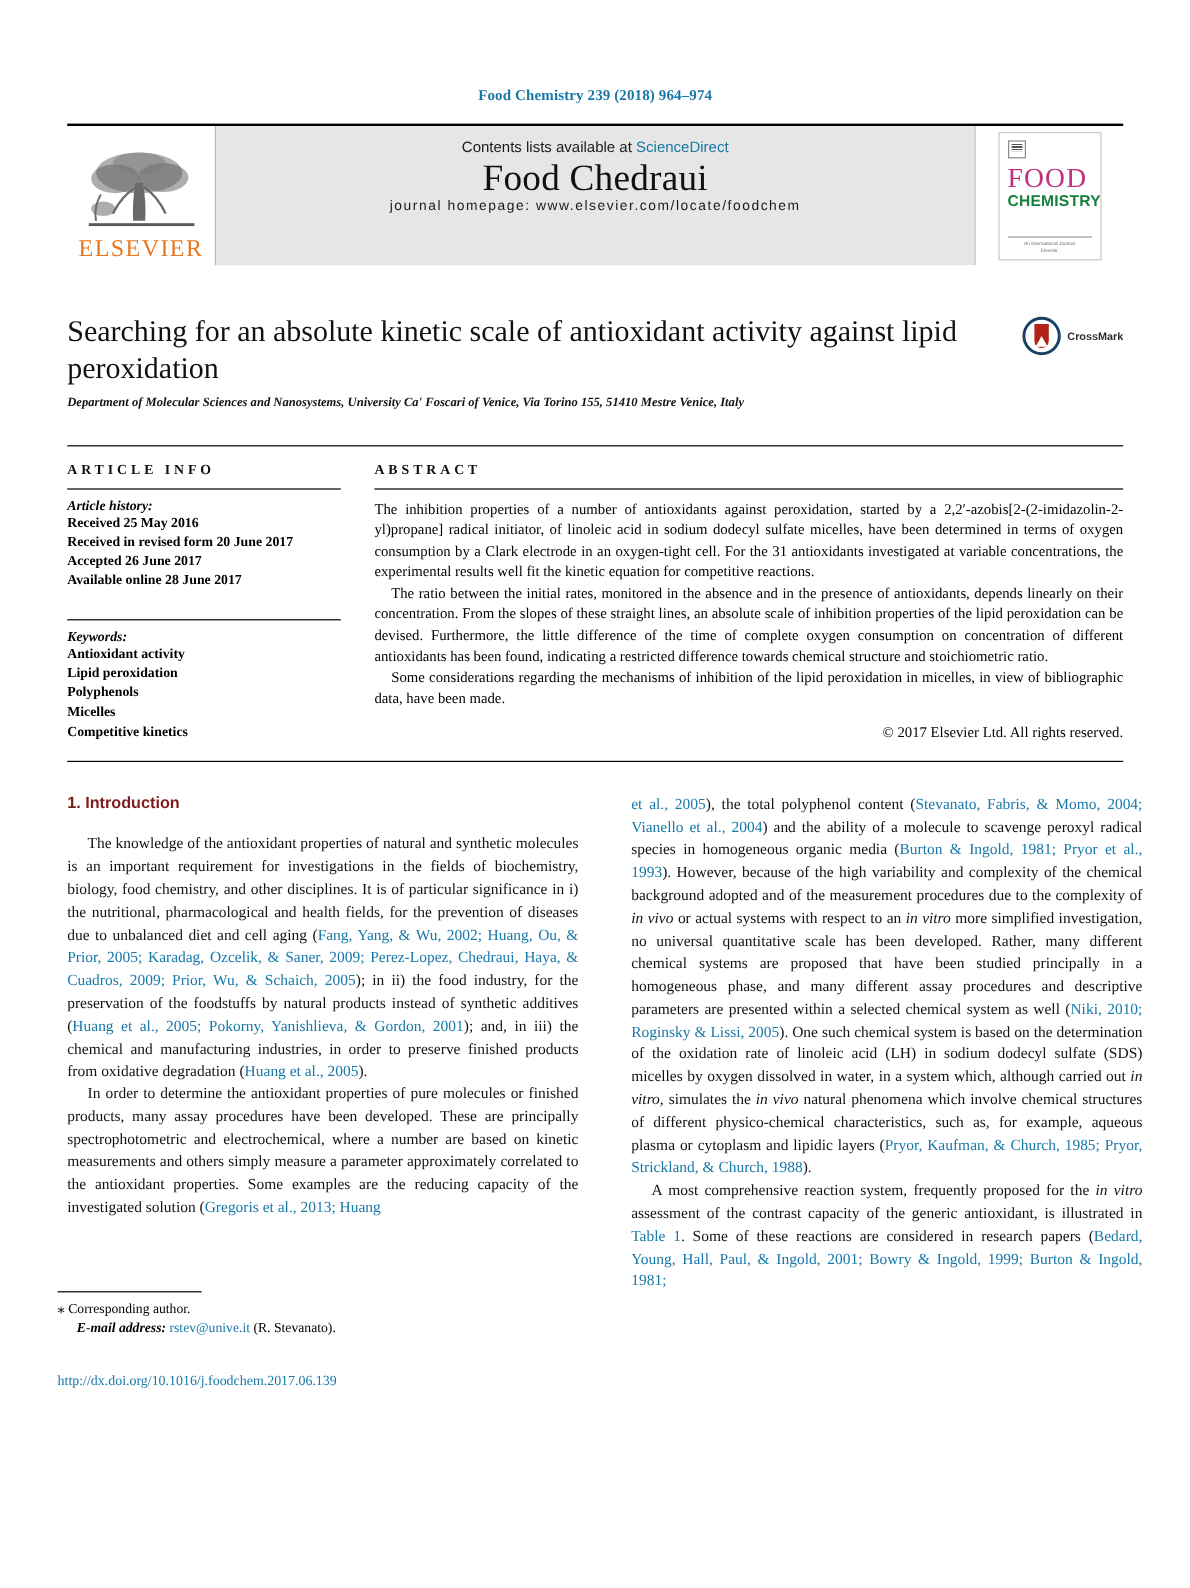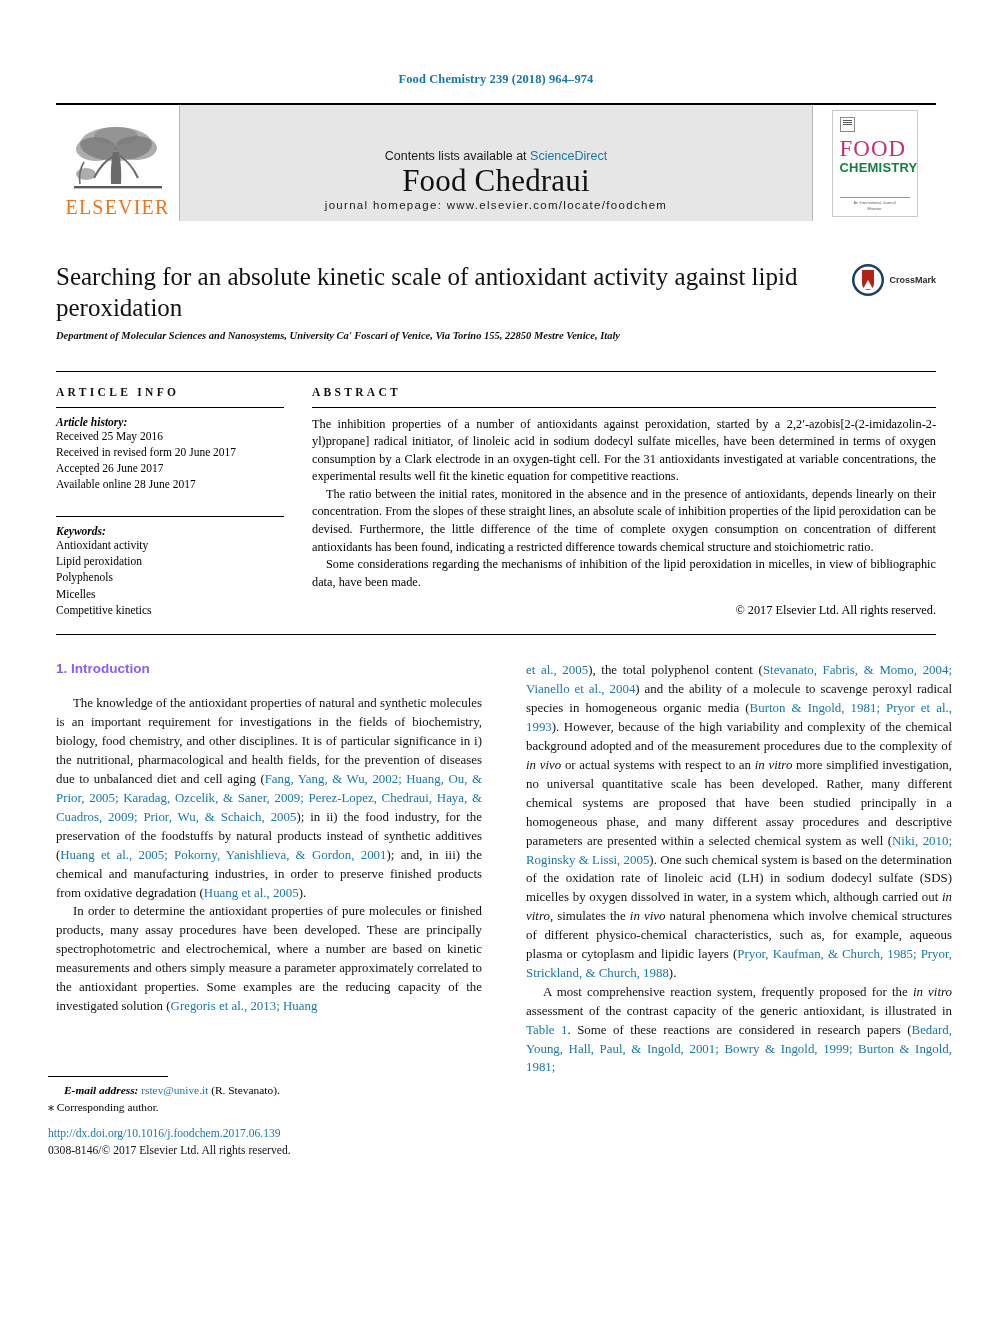--- a/index.html
+++ b/index.html
@@ -52,21 +52,21 @@
     letter-spacing: 1.2px;
     line-height: 1;
     margin-top: 1px;
   }
   .masthead-center {
     flex: 1 1 auto;
     background: #e6e6e6;
     display: flex;
     flex-direction: column;
     align-items: center;
-    justify-content: flex-end;
+    justify-content: flex-start;
     padding: 11px 0 10px 0;
   }
   .contents-line { font-family: "Liberation Sans", sans-serif; font-size: 12.5px; color:#1a1a1a; }
   .contents-line .sd { color: #1878a8; }
   .journal-name {
     font-family: "Liberation Serif", serif;
     font-size: 31px;
     letter-spacing: 0.2px;
     color: #111;
   }
@@ -145,21 +145,21 @@
   .col-abstract { flex: 1 1 auto; padding-left: 6px; }
   .sec-label {
     font-family: "Liberation Serif", serif;
     font-weight: bold;
     font-size: 11.5px;
     letter-spacing: 3.3px;
     color: #111;
   }
   .thin-rule { border-top: 1px solid #000; margin: 9px 0 8px 0; }
   .info-head { font-style: italic; font-weight: bold; font-size: 11.5px; }
-  .info-line { font-size: 11.5px; line-height: 1.42; }
+  .info-line { font-size: 11.5px; line-height: 1.42; font-weight: bold; }
   .kw-gap { height: 14px; }
   .abstract-p {
     font-size: 12.3px;
     line-height: 1.43;
     text-align: justify;
     margin: 0;
   }
   .abstract-p + .abstract-p { text-indent: 14px; }
   .copyright {
     margin-top: 12px;
@@ -172,21 +172,21 @@
     margin-top: 26px;
     display: flex;
     gap: 44px;
   }
   .bcol { width: 426px; flex: 0 0 426px; }
   .h1 {
     font-family: "Liberation Sans", sans-serif;
     font-weight: bold;
     font-size: 13.5px;
     margin: 0 0 18px 0;
-    color: #8b5cf6;
+    color: #7f1d1d;
   }
   .para {
     font-size: 12.9px;
     line-height: 1.465;
     text-align: justify;
     margin: 0;
     text-indent: 17px;
     color: #111;
   }
   .para + .para { margin-top: 0; }
@@ -259,21 +259,21 @@
     <div class="crossmark">
       <svg width="34" height="34" viewBox="0 0 34 34" aria-hidden="true">
         <circle cx="17" cy="17" r="16" fill="#1a3f66"></circle>
         <circle cx="17" cy="17" r="13.5" fill="#ffffff"></circle>
         <path d="M11 7 h12 v14 a6 6 0 0 1 -6 6 a6 6 0 0 1 -6 -6 z" fill="#b02418"></path>
         <path d="M17 17 l5 9 h-10 z" fill="#ffffff"></path>
       </svg>
       <span class="crossmark-label">CrossMark</span>
     </div>
 
-    <div class="affiliation">Department of Molecular Sciences and Nanosystems, University Ca' Foscari of Venice, Via Torino 155, 22850 Mestre Venice, Italy</div>
+    <div class="affiliation">Department of Molecular Sciences and Nanosystems, University Ca' Foscari of Venice, Via Torino 155, 51410 Mestre Venice, Italy</div>
   </div>
 
   <div class="info-abstract">
 
     <div class="col-info">
       <div class="sec-label">ARTICLE INFO</div>
       <div class="thin-rule"></div>
       <div class="info-head">Article history:</div>
       <div class="info-line">Received 25 May 2016</div>
       <div class="info-line">Received in revised form 20 June 2017</div>
@@ -311,22 +311,21 @@
 
     <div class="bcol">
       <p class="para cont"><span class="ref">et al., 2005</span><span>), the total polyphenol content (</span><span class="ref">Stevanato, Fabris, &amp; Momo, 2004; Vianello et al., 2004</span><span>) and the ability of a molecule to scavenge peroxyl radical species in homogeneous organic media (</span><span class="ref">Burton &amp; Ingold, 1981; Pryor et al., 1993</span><span>). However, because of the high variability and complexity of the chemical background adopted and of the measurement procedures due to the complexity of </span><em>in vivo</em><span> or actual systems with respect to an </span><em>in vitro</em><span> more simplified investigation, no universal quantitative scale has been developed. Rather, many different chemical systems are proposed that have been studied principally in a homogeneous phase, and many different assay procedures and descriptive parameters are presented within a selected chemical system as well (</span><span class="ref">Niki, 2010; Roginsky &amp; Lissi, 2005</span><span>). One such chemical system is based on the determination of the oxidation rate of linoleic acid (LH) in sodium dodecyl sulfate (SDS) micelles by oxygen dissolved in water, in a system which, although carried out </span><em>in vitro</em><span>, simulates the </span><em>in vivo</em><span> natural phenomena which involve chemical structures of different physico-chemical characteristics, such as, for example, aqueous plasma or cytoplasm and lipidic layers (</span><span class="ref">Pryor, Kaufman, &amp; Church, 1985; Pryor, Strickland, &amp; Church, 1988</span><span>).</span></p>
 
       <p class="para"><span>A most comprehensive reaction system, frequently proposed for the </span><em>in vitro</em><span> assessment of the contrast capacity of the generic antioxidant, is illustrated in </span><span class="ref">Table 1</span><span>. Some of these reactions are considered in research papers (</span><span class="ref">Bedard, Young, Hall, Paul, &amp; Ingold, 2001; Bowry &amp; Ingold, 1999; Burton &amp; Ingold, 1981;</span></p>
     </div>
   </div>
 
   <div class="footnote-area">
     <div class="foot-rule"></div>
+    <div class="foot-line"><span class="star">⁎</span><span> Corresponding author.</span></div>
     <div class="foot-line foot-indent"><span class="foot-em">E-mail address:</span> <span class="link">rstev@unive.it</span><span> (R. Stevanato).</span></div>
-    <div class="foot-line"><span class="star">⁎</span><span> Corresponding author.</span></div>
   </div>
 
   <div class="doi-block">
     <div class="doi-line">http://dx.doi.org/10.1016/j.foodchem.2017.06.139</div>
-    <div class="issn-line">0308-8146/© 2017 Elsevier Ltd. All rights reserved.</div>
   </div>
 
 </div>
 
 </body></html>

